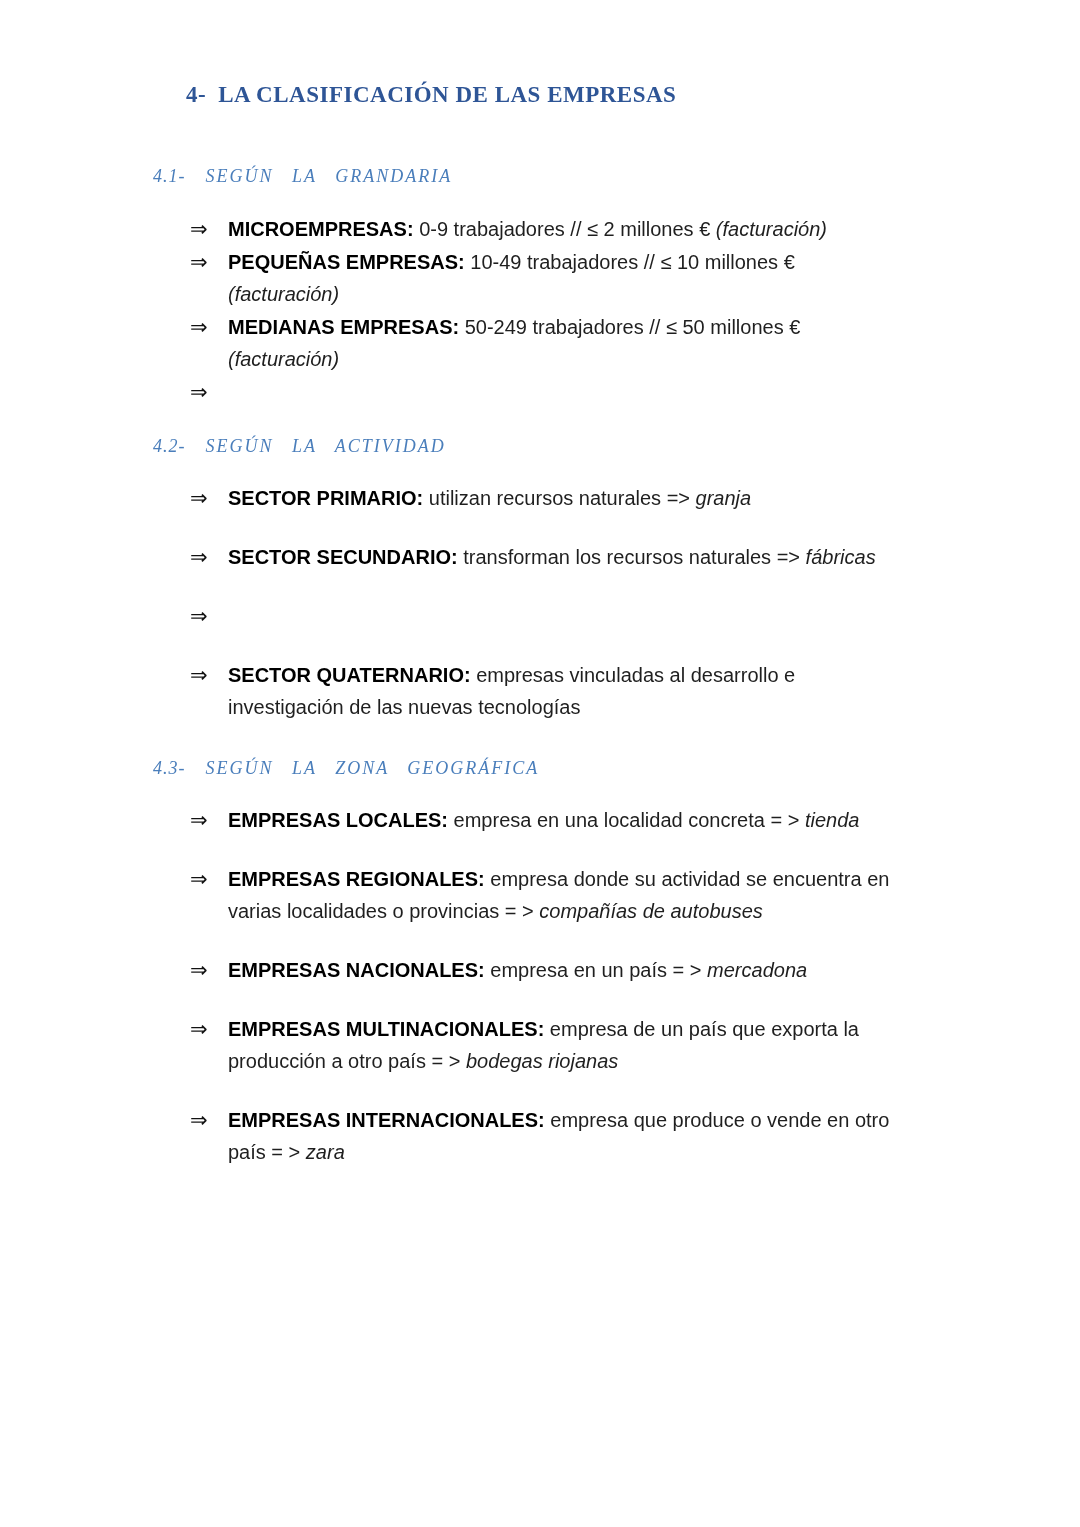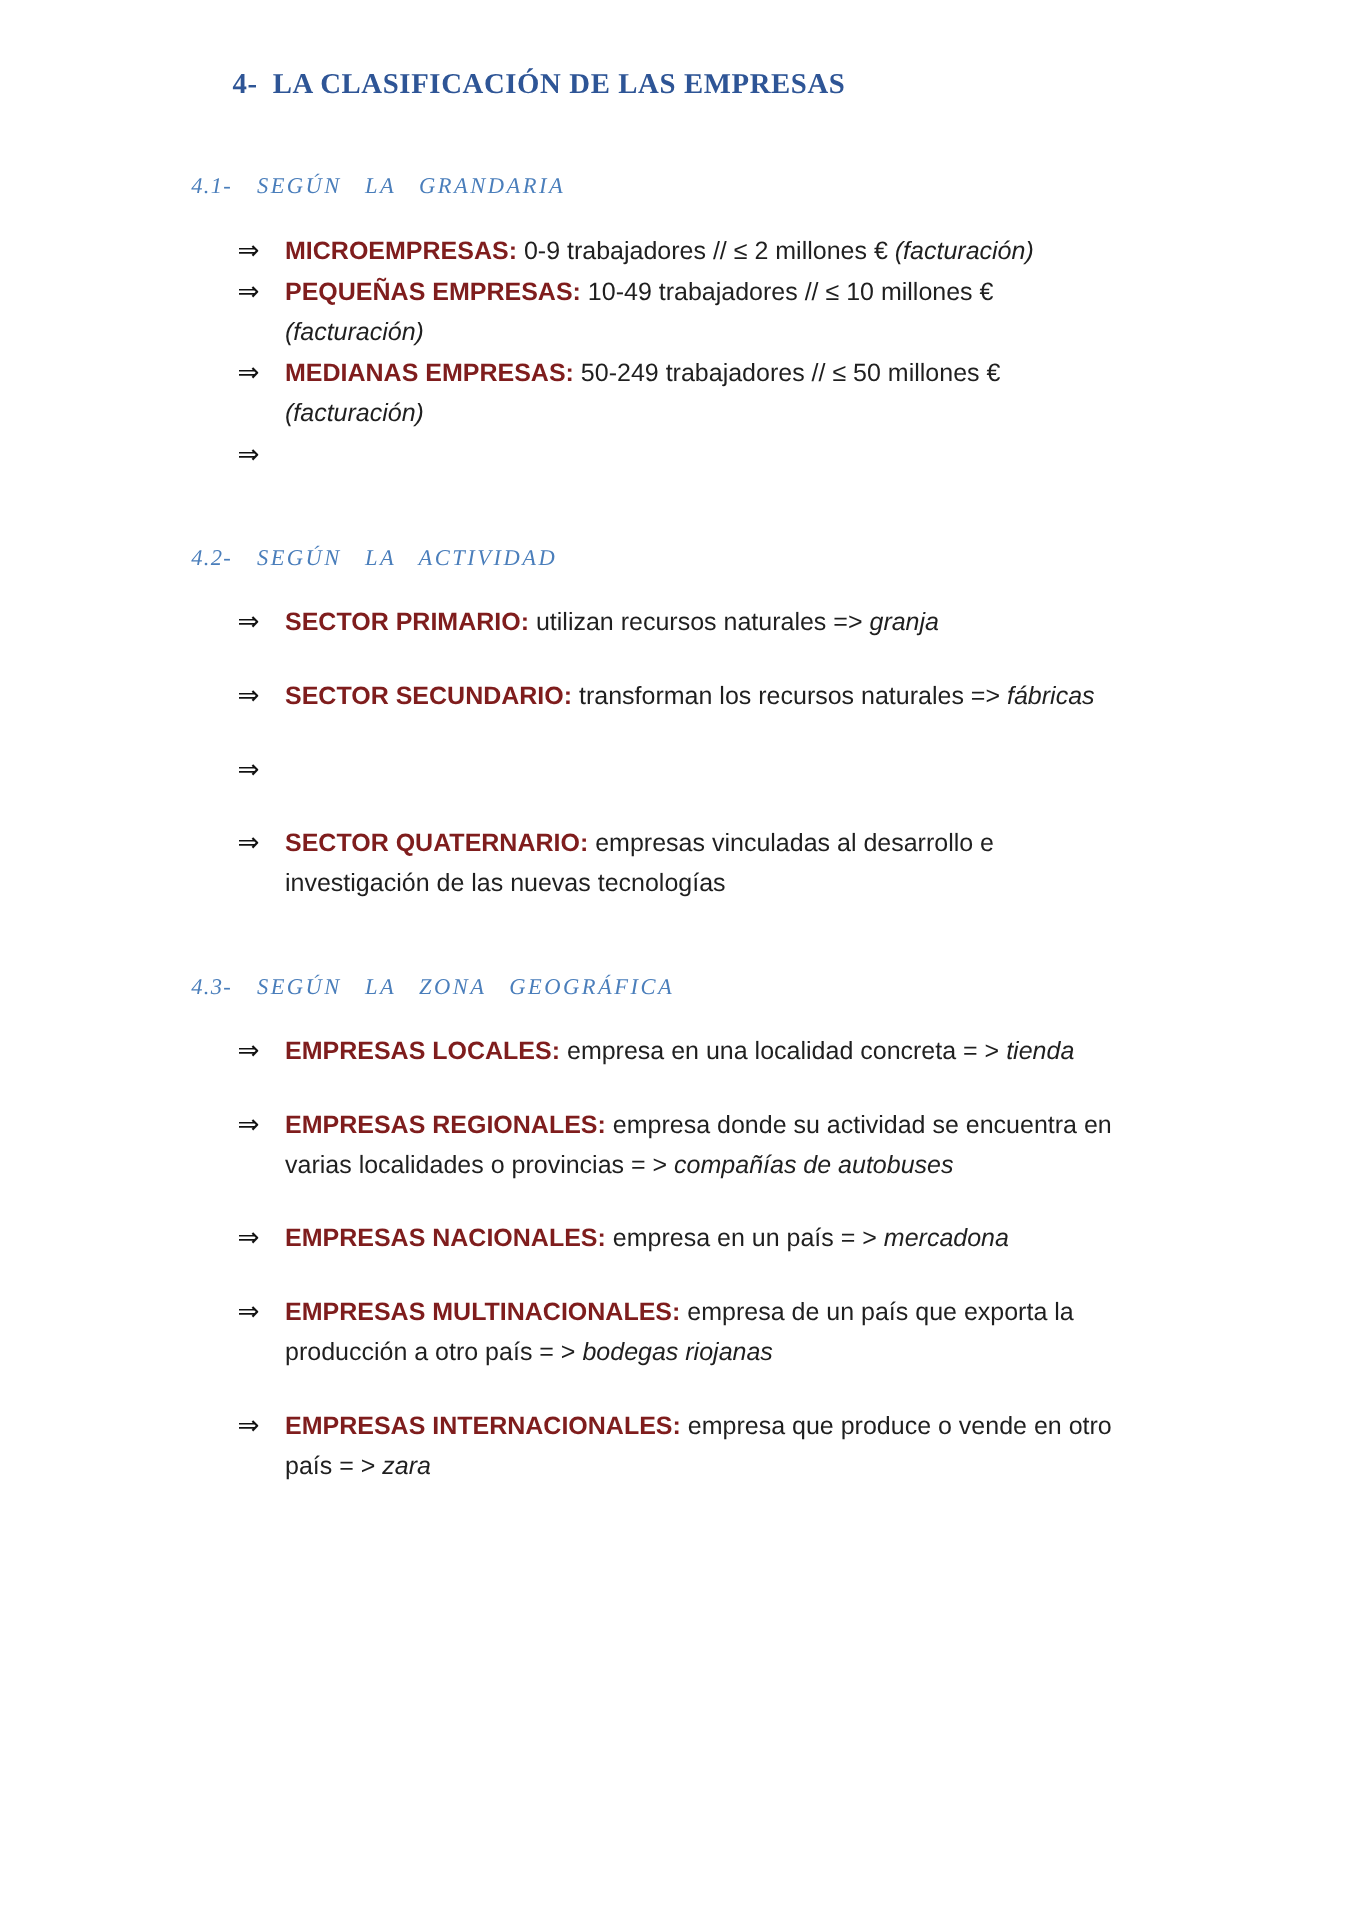--- a/index.html
+++ b/index.html
@@ -2,21 +2,21 @@
 <html><head>
 <meta charset="utf-8">
 <style>
   html, body { margin: 0; padding: 0; background: #ffffff; }
   .page {
     position: relative;
     width: 1080px;
     height: 1527px;
     background: #ffffff;
     box-sizing: border-box;
-    padding-top: 52px;
+    padding-top: 80px;
     font-family: "Liberation Sans", sans-serif;
     color: #1f1f1f;
     overflow: hidden;
   }
   .doc-title {
     margin: 0 0 0 186px;
     font-family: "Liberation Serif", serif;
     font-weight: bold;
     font-size: 23px;
     line-height: 30px;
@@ -28,21 +28,21 @@
     margin: 48px 0 0 153px;
     font-family: "Liberation Serif", serif;
     font-style: italic;
     font-weight: normal;
     font-size: 18px;
     line-height: 36px;
     color: #4A7EBB;
     letter-spacing: 2px;
     word-spacing: 12px;
   }
-  .section-heading.mt2 { margin-top: 48px; }
+  .section-heading.mt2 { margin-top: 20px; }
   .section-heading .num { margin-right: 20px; letter-spacing: 1px; }
   ul.items {
     list-style: none;
     margin: 19px 0 0 0;
     padding: 0 0 0 190px;
   }
   ul.items.loose { margin-top: 18px; }
   ul.items li {
     display: flex;
     align-items: flex-start;
@@ -52,21 +52,21 @@
   }
   ul.items.loose li { margin-bottom: 27px; }
   .arrow {
     flex: 0 0 38px;
     font-size: 21px;
     color: #111111;
   }
   .content {
     max-width: 682px;
   }
-  .content b { font-weight: bold; color: #7f1d1d; }
+  .content b { font-weight: bold; color: #000000; }
   .content i { font-style: italic; }
 </style>
 </head>
 <body>
 
 <div class="page">
 
   <h1 class="doc-title"><span class="num">4-</span><span>LA CLASIFICACIÓN DE LAS EMPRESAS</span></h1>
 
   <h2 class="section-heading"><span class="num">4.1-</span><span>SEGÚN LA GRANDARIA</span></h2>

